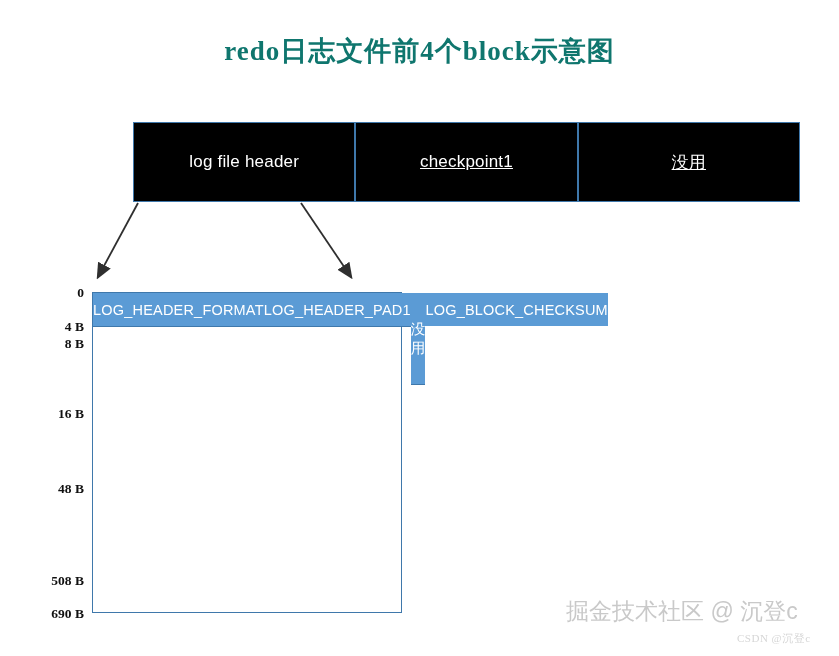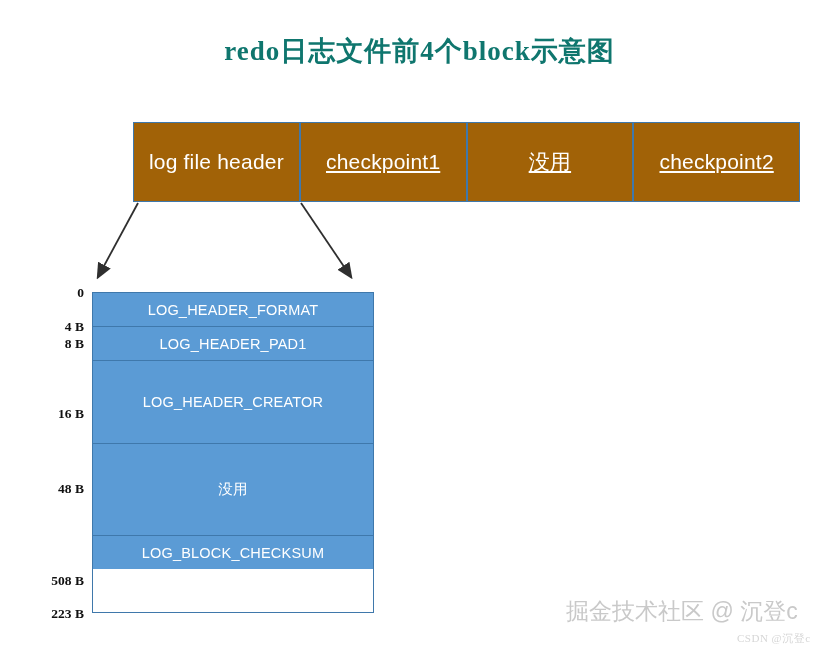--- a/index.html
+++ b/index.html
@@ -41,28 +41,28 @@
   .block-row {
     position: absolute;
     left: 133px;
     top: 122px;
     width: 667px;
     height: 80px;
     display: flex;
   }
   .block-cell {
     flex: 1 1 0;
-    background: #a16207;
+    background: #000000;
     border: 1px solid #3f78ab;
     box-sizing: border-box;
     display: flex;
     align-items: center;
     justify-content: center;
     color: #ffffff;
-    font-size: 21px;
+    font-size: 17px;
     font-family: "Liberation Sans", sans-serif;
     letter-spacing: 0.2px;
   }
   .block-cell + .block-cell {
     border-left: 1px solid #3f78ab;
     text-decoration: underline;
   }
 
   
   .arrows-layer {
@@ -71,26 +71,26 @@
     width: 839px;
     height: 656px;
     pointer-events: none;
   }
 
   
   .detail-block {
     position: absolute;
     left: 92px;
     top: 292px;
-    width: 282px;
+    width: 310px;
     height: 321px;
     border: 1px solid #3f78ab;
     box-sizing: border-box;
     display: flex;
-    flex-direction: column;
+    flex-direction: row;
   }
   .detail-row {
     background: #5b9bd5;
     border-bottom: 1px solid #3f78ab;
     box-sizing: border-box;
     display: flex;
     align-items: center;
     justify-content: center;
     color: #ffffff;
     font-size: 14.5px;
@@ -150,56 +150,50 @@
 
   <div class="block-row">
     <div class="block-cell">
       <span>log file header</span>
     </div>
     <div class="block-cell">
       <span>checkpoint1</span>
     </div>
     <div class="block-cell">
       <span>没用</span>
-    </div>
-    <div class="block-cell">
-      <span>checkpoint2</span>
     </div>
   </div>
 
   <svg class="arrows-layer" viewBox="0 0 839 656" width="839" height="656">
     <defs>
       <marker id="arrowhead" markerWidth="9" markerHeight="9" refX="7.5" refY="4" orient="auto" markerUnits="strokeWidth">
         <path d="M0,0 L9,4 L0,8 z" fill="#2f2f2f"></path>
       </marker>
     </defs>
     <line x1="138" y1="203" x2="98" y2="277" stroke="#2f2f2f" stroke-width="1.8" marker-end="url(#arrowhead)"></line>
     <line x1="301" y1="203" x2="351" y2="277" stroke="#2f2f2f" stroke-width="1.8" marker-end="url(#arrowhead)"></line>
   </svg>
 
   <div class="offset-gutter">
     <div class="offset-label" style="top:285px">0</div>
     <div class="offset-label" style="top:319px">4 B</div>
     <div class="offset-label" style="top:336px">8 B</div>
     <div class="offset-label" style="top:406px">16 B</div>
     <div class="offset-label" style="top:481px">48 B</div>
     <div class="offset-label" style="top:573px">508 B</div>
-    <div class="offset-label" style="top:606px">223 B</div>
+    <div class="offset-label" style="top:606px">690 B</div>
   </div>
 
   <div class="detail-block">
     <div class="detail-row" style="height:34px">
       <span>LOG_HEADER_FORMAT</span>
     </div>
     <div class="detail-row" style="height:34px">
       <span>LOG_HEADER_PAD1</span>
     </div>
-    <div class="detail-row" style="height:83px">
-      <span>LOG_HEADER_CREATOR</span>
-    </div>
     <div class="detail-row" style="height:92px">
       <span>没用</span>
     </div>
     <div class="detail-row" style="height:33px">
       <span>LOG_BLOCK_CHECKSUM</span>
     </div>
   </div>
 
   <div class="watermark-main">掘金技术社区 @ 沉登c</div>
   <div class="watermark-sub">CSDN @沉登c</div>

